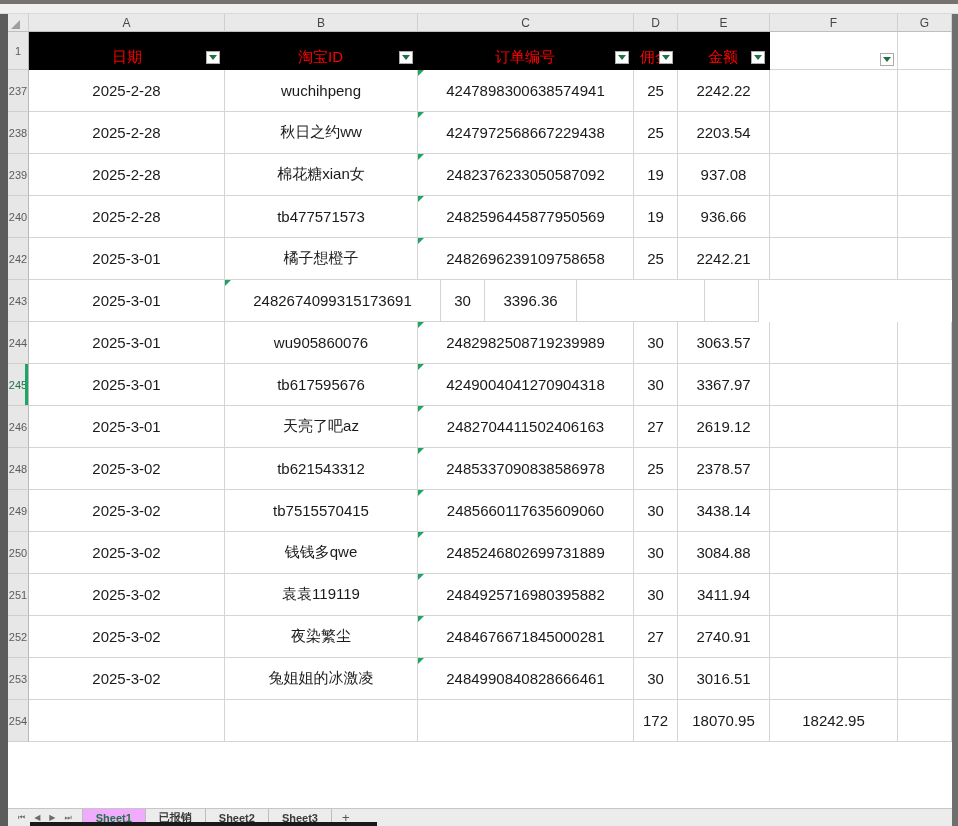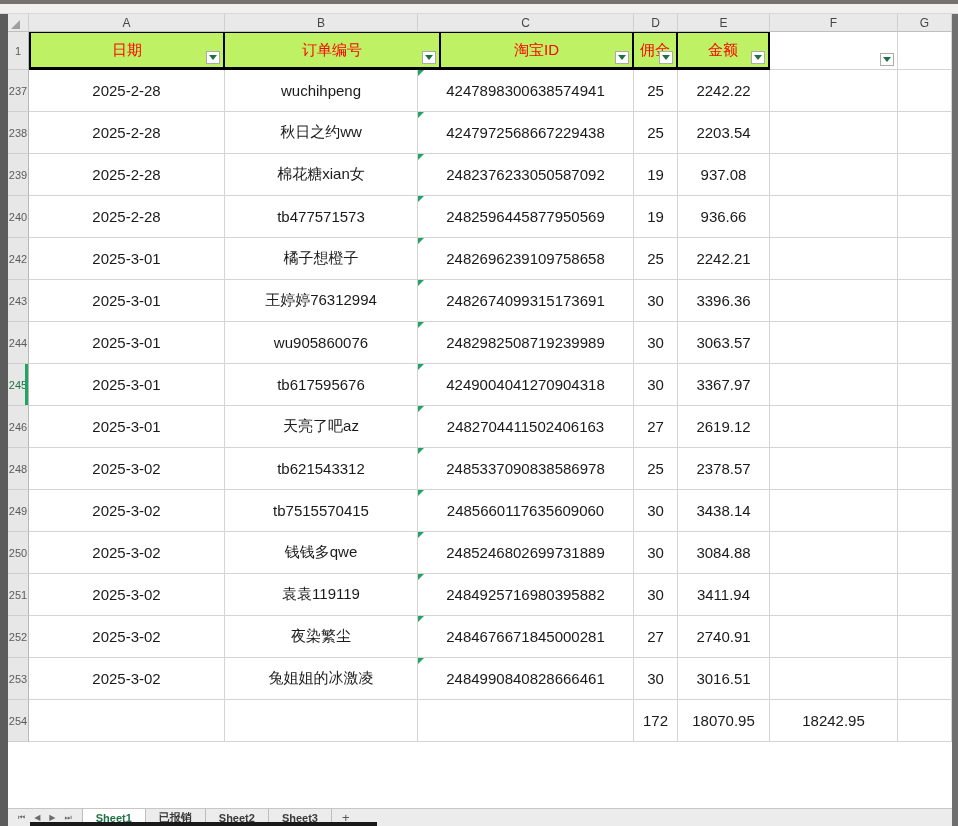--- a/index.html
+++ b/index.html
@@ -19,43 +19,43 @@
   .colhead{display:flex;height:18px;background:#E9E9E9;}
   .ch{border-right:1px solid #CFCFCF;border-bottom:1px solid #BEBEBE;display:flex;
       align-items:center;justify-content:center;font-size:12px;color:#474747;position:relative;}
   .corner-tri{position:absolute;left:3px;bottom:2px;width:0;height:0;
       border-bottom:9px solid #9E9E9E;border-left:9px solid transparent;}
 
   .hrow{display:flex;height:38px;}
   .rh{background:#E7E7E7;border-right:1px solid #B8B8B8;border-bottom:1px solid #CFCFCF;
       display:flex;align-items:center;justify-content:center;font-size:11px;color:#5b5b5b;position:relative;}
   .hcell{position:relative;display:flex;align-items:center;justify-content:center;font-size:15px;}
-  .hcell.pink{background:#bef264;color:#FF0000;border-top:1px solid #000;
-      border-right:2px solid #000;border-bottom:3px solid #000;}
+  .hcell.pink{background:#000000;color:#FF0000;border-top:1px solid #000;
+      border-right:2px solid #000;border-bottom:3px solid #000;align-items:flex-end;}
   .hcell.pink.first{border-left:2px solid #000;}
   .hcell.plain{color:#1a1a1a;border-right:1px solid #D4D4D4;border-bottom:1px solid #D4D4D4;}
   .filterbtn{position:absolute;right:3px;bottom:3px;width:14px;height:13px;background:#fff;
       border:1px solid #ABABAB;display:flex;align-items:center;justify-content:center;}
   .filterbtn .fb-tri{width:0;height:0;border-left:4px solid transparent;
       border-right:4px solid transparent;border-top:5px solid #1E7145;}
 
   .row{display:flex;height:42px;}
   .cell{position:relative;border-right:1px solid #D4D4D4;border-bottom:1px solid #D4D4D4;
       display:flex;align-items:center;justify-content:center;font-size:15px;color:#1a1a1a;}
   .tri{position:absolute;top:0;left:0;width:0;height:0;
       border-top:6px solid #21A366;border-right:6px solid transparent;}
   .rh.sel{color:#1E7245;}
   .selbar{position:absolute;right:0;top:0;width:3px;height:100%;background:#1FA463;}
 
   .tabbar{position:absolute;left:0;bottom:0;width:944px;height:18px;background:#ECECEC;
       border-top:1px solid #C6C6C6;display:flex;align-items:stretch;font-size:11px;overflow:hidden;}
   .nav{display:flex;align-items:center;gap:9px;padding:0 10px;color:#6b6b6b;font-size:8px;}
   .tabs{display:flex;align-items:stretch;}
   .tab{display:flex;align-items:center;padding:0 13px;color:#3a3a3a;border-right:1px solid #BDBDBD;white-space:nowrap;font-weight:bold;}
-  .tab.active{background:#ffffff;color:#1E7245;font-weight:bold;border-left:1px solid #BDBDBD;}
+  .tab.active{background:#f0abfc;color:#1E7245;font-weight:bold;border-left:1px solid #BDBDBD;}
   .addbtn{display:flex;align-items:center;padding:0 10px;color:#555;font-size:13px;}
   .blackbar{position:absolute;left:30px;top:822px;width:347px;height:4px;background:#191919;z-index:9;}
 </style>
 </head>
 <body>
 
 <div class="frame">
   <div class="top-dark"></div>
   <div class="top-light"></div>
   <div class="left-strip"></div>
@@ -91,32 +91,32 @@
       </div>
 
     <div class="hrow" id="headerrow">
       <div class="rh w-rh">1</div>
     <div class="hcell w-a pink first">
     <span class="hlabel">日期</span>
     <span class="filterbtn">
             <span class="fb-tri"></span>
           </span>
   </div>
+        <div class="hcell w-b pink">
+    <span class="hlabel">淘宝ID</span>
+    <span class="filterbtn">
+            <span class="fb-tri"></span>
+          </span>
+  </div>
         <div class="hcell w-c pink">
     <span class="hlabel">订单编号</span>
     <span class="filterbtn">
             <span class="fb-tri"></span>
           </span>
   </div>
-        <div class="hcell w-b pink">
-    <span class="hlabel">淘宝ID</span>
-    <span class="filterbtn">
-            <span class="fb-tri"></span>
-          </span>
-  </div>
         <div class="hcell w-d pink">
     <span class="hlabel">佣金</span>
     <span class="filterbtn">
             <span class="fb-tri"></span>
           </span>
   </div>
         <div class="hcell w-e pink">
     <span class="hlabel">金额</span>
     <span class="filterbtn">
             <span class="fb-tri"></span>
@@ -208,21 +208,20 @@
     <div class="cell w-d">25</div>
     <div class="cell w-e">2242.21</div>
     <div class="cell w-f"></div>
     <div class="cell w-g"></div>
   </div>
         <div class="row">
     <div class="rh w-rh">
             <span class="rnum">243</span>
           </div>
     <div class="cell w-a">2025-3-01</div>
-    <div class="cell w-b">王婷婷76312994</div>
     <div class="cell w-c">
             <span class="tri"></span>
             <span class="oval">2482674099315173691</span>
           </div>
     <div class="cell w-d">30</div>
     <div class="cell w-e">3396.36</div>
     <div class="cell w-f"></div>
     <div class="cell w-g"></div>
   </div>
         <div class="row">

